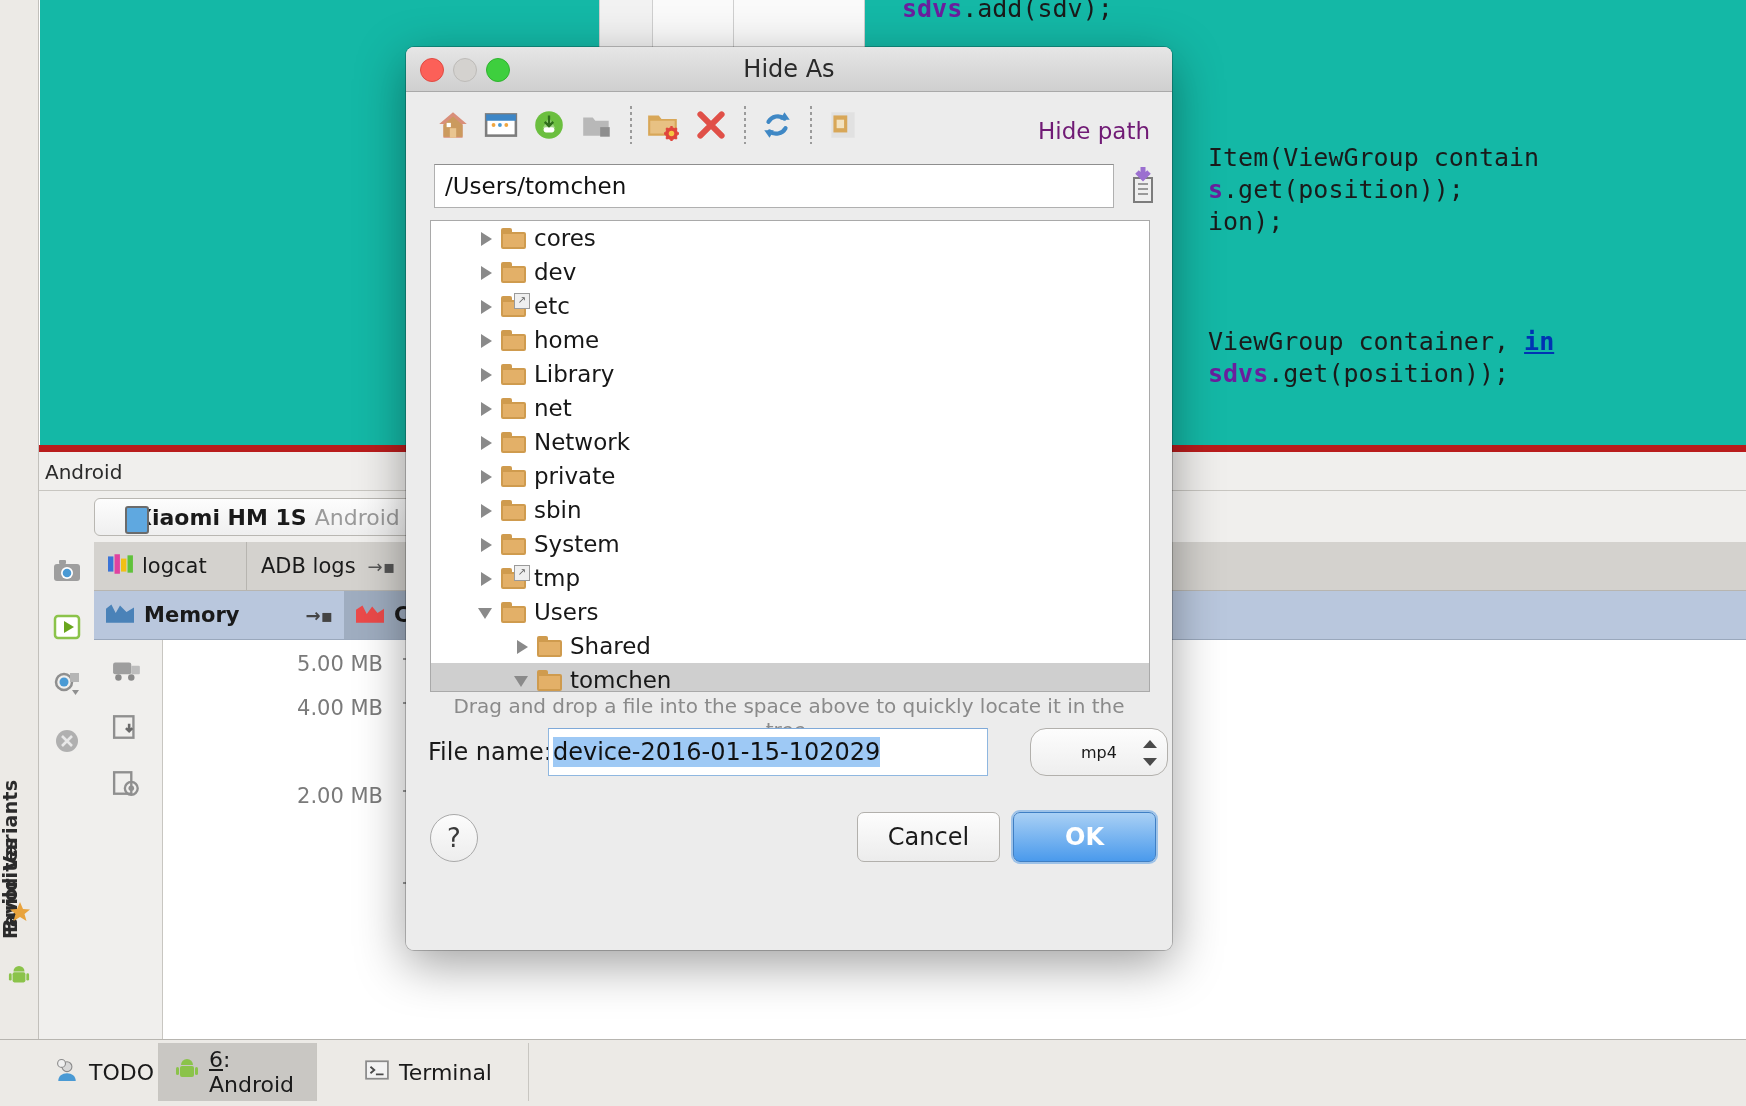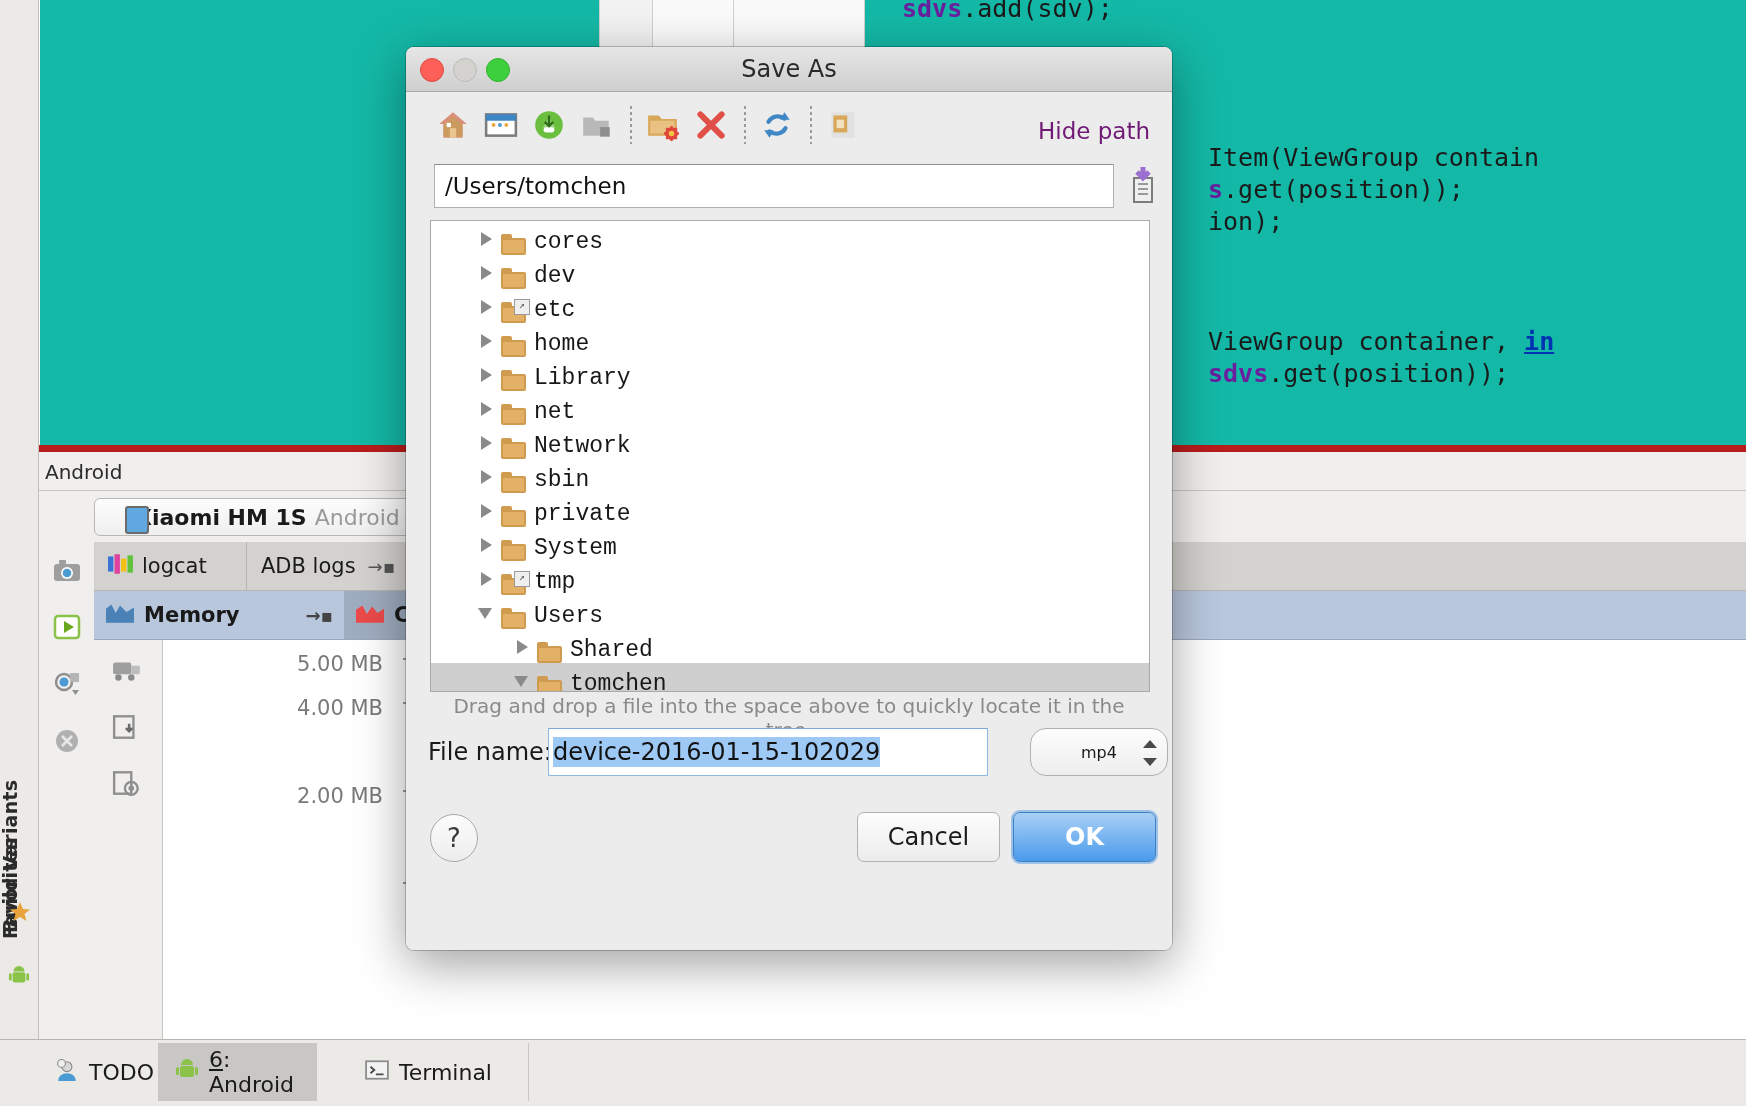--- a/index.html
+++ b/index.html
@@ -101,21 +101,21 @@
     background:#fff;border:1px solid #b0b0b0;border-top-color:#8e8e8e;
     font-size:23px;color:#111;padding:0 10px;line-height:42px;
     font-family:"DejaVu Sans","Liberation Sans",sans-serif;
   }
   .paste-ico{position:absolute;left:694px;top:3px;width:30px;height:38px;}
 
   .tree-box{
     position:absolute;left:24px;top:128px;width:718px;height:470px;
     background:#fff;border:1px solid #a9a9a9;overflow:hidden;
   }
-  .trow{position:relative;height:34px;display:flex;align-items:flex-end;font-size:23px;color:#171717;font-family:Liberation Mono, monospace;}
+  .trow{position:relative;height:34px;display:flex;align-items:center;font-size:23px;color:#171717;}
   .trow.sel{background:#cfcfcf;}
   .tw{display:inline-block;width:26px;height:34px;position:relative;flex:0 0 auto;}
   .arrow-r{position:absolute;left:6px;top:11px;width:0;height:0;border-left:11px solid #8a8a8a;border-top:7px solid transparent;border-bottom:7px solid transparent;}
   .arrow-d{position:absolute;left:3px;top:13px;width:0;height:0;border-top:11px solid #8a8a8a;border-left:7px solid transparent;border-right:7px solid transparent;}
   .folder{position:relative;width:26px;height:21px;flex:0 0 auto;margin-right:7px;}
   .folder .fb{position:absolute;left:0;bottom:0;width:25px;height:17px;border:2px solid #cf9b4e;border-radius:0 2px 2px 2px;background:#fff;box-sizing:border-box;}
   .folder .ft{position:absolute;left:0;top:0;width:11px;height:6px;background:#cf9b4e;border-radius:2px 2px 0 0;}
   .folder.filled .fb{background:#e3b068;}
   .alias{position:absolute;right:-3px;top:-3px;width:14px;height:14px;border:1px solid #9a9a9a;background:#efefef;font-size:10px;line-height:12px;text-align:center;color:#5d5d5d;}
 
@@ -346,21 +346,21 @@
 </div>
 
 <div id="dialog">
 
   <div class="titlebar">
     <div class="traffic">
       <span class="tl red"></span>
       <span class="tl yellow"></span>
       <span class="tl green"></span>
     </div>
-    <div class="title-text">Save As</div>
+    <div class="title-text">Hide As</div>
   </div>
 
   <div class="dlg-body">
 
     <div class="toolbar">
       <div class="tbtn" style="left:30px;">
         <svg viewBox="0 0 32 32" width="34" height="34">
             <path d="M16 4L3 15h4v13h18V15h4z" fill="#d98f7a"></path>
             <path d="M16 8L7 16v11h18V16z" fill="#cb9a5e"></path>
             <rect x="13" y="19" width="6" height="9" fill="#e9c590"></rect>
@@ -528,32 +528,32 @@
         </div>
         <div class="trow">
           <span style="display: inline-block; flex: 0 0 auto; width: 44px;"></span>
           <span class="tw">
             <i class="arrow-r"></i>
           </span>
           <span class="folder filled">
             <i class="ft"></i>
             <i class="fb"></i>
           </span>
+          <span>private</span>
+        </div>
+        <div class="trow">
+          <span style="display: inline-block; flex: 0 0 auto; width: 44px;"></span>
+          <span class="tw">
+            <i class="arrow-r"></i>
+          </span>
+          <span class="folder filled">
+            <i class="ft"></i>
+            <i class="fb"></i>
+          </span>
           <span>sbin</span>
-        </div>
-        <div class="trow">
-          <span style="display: inline-block; flex: 0 0 auto; width: 44px;"></span>
-          <span class="tw">
-            <i class="arrow-r"></i>
-          </span>
-          <span class="folder filled">
-            <i class="ft"></i>
-            <i class="fb"></i>
-          </span>
-          <span>private</span>
         </div>
         <div class="trow">
           <span style="display: inline-block; flex: 0 0 auto; width: 44px;"></span>
           <span class="tw">
             <i class="arrow-r"></i>
           </span>
           <span class="folder filled">
             <i class="ft"></i>
             <i class="fb"></i>
           </span>

